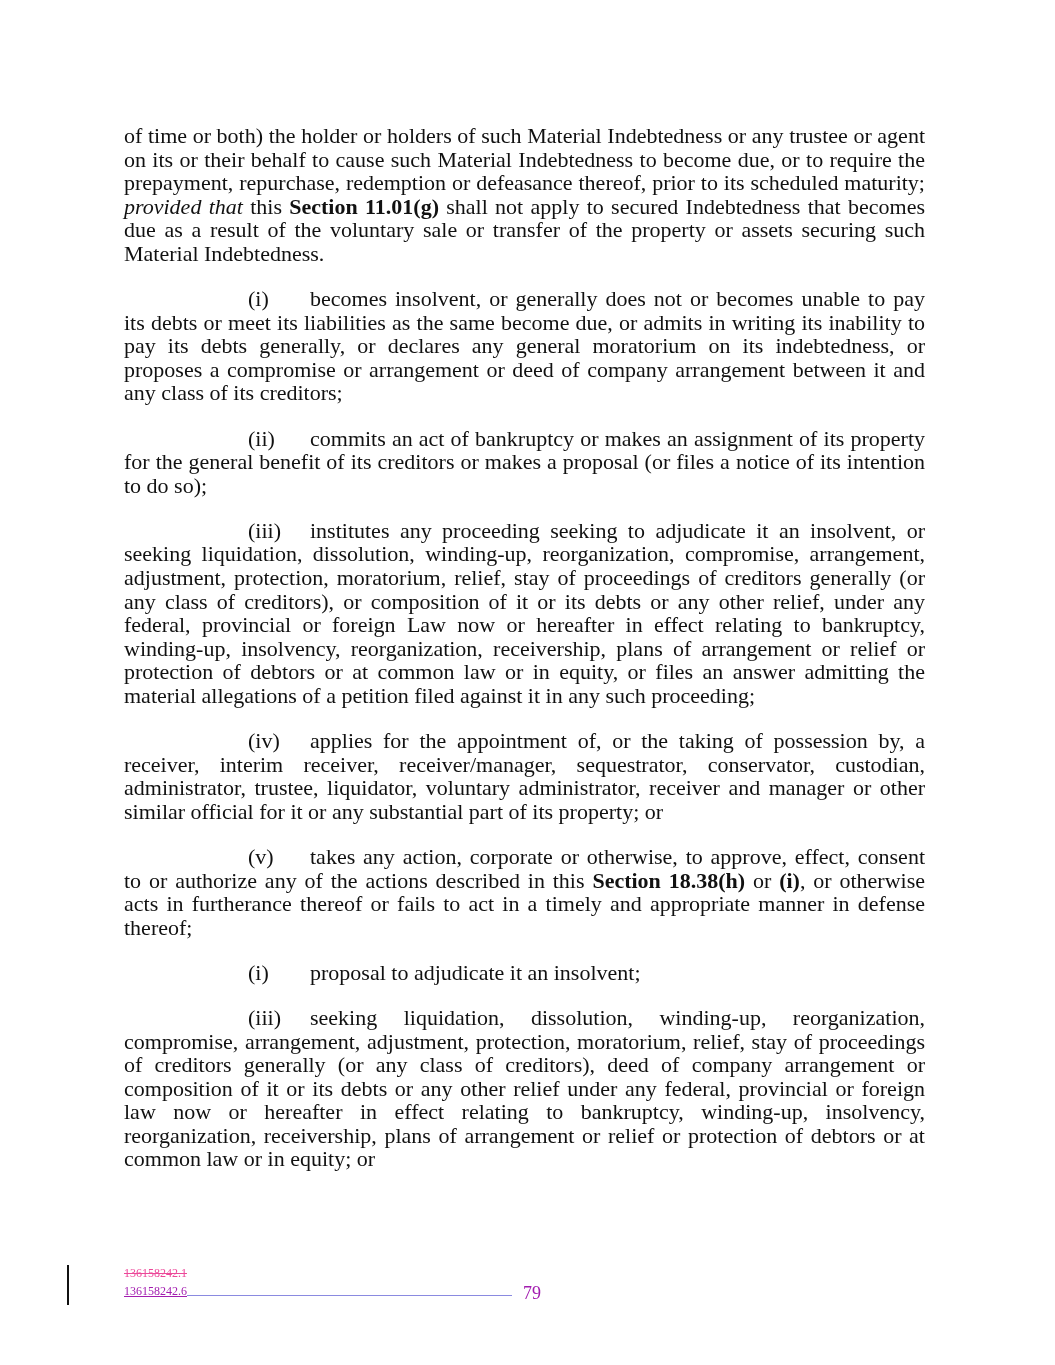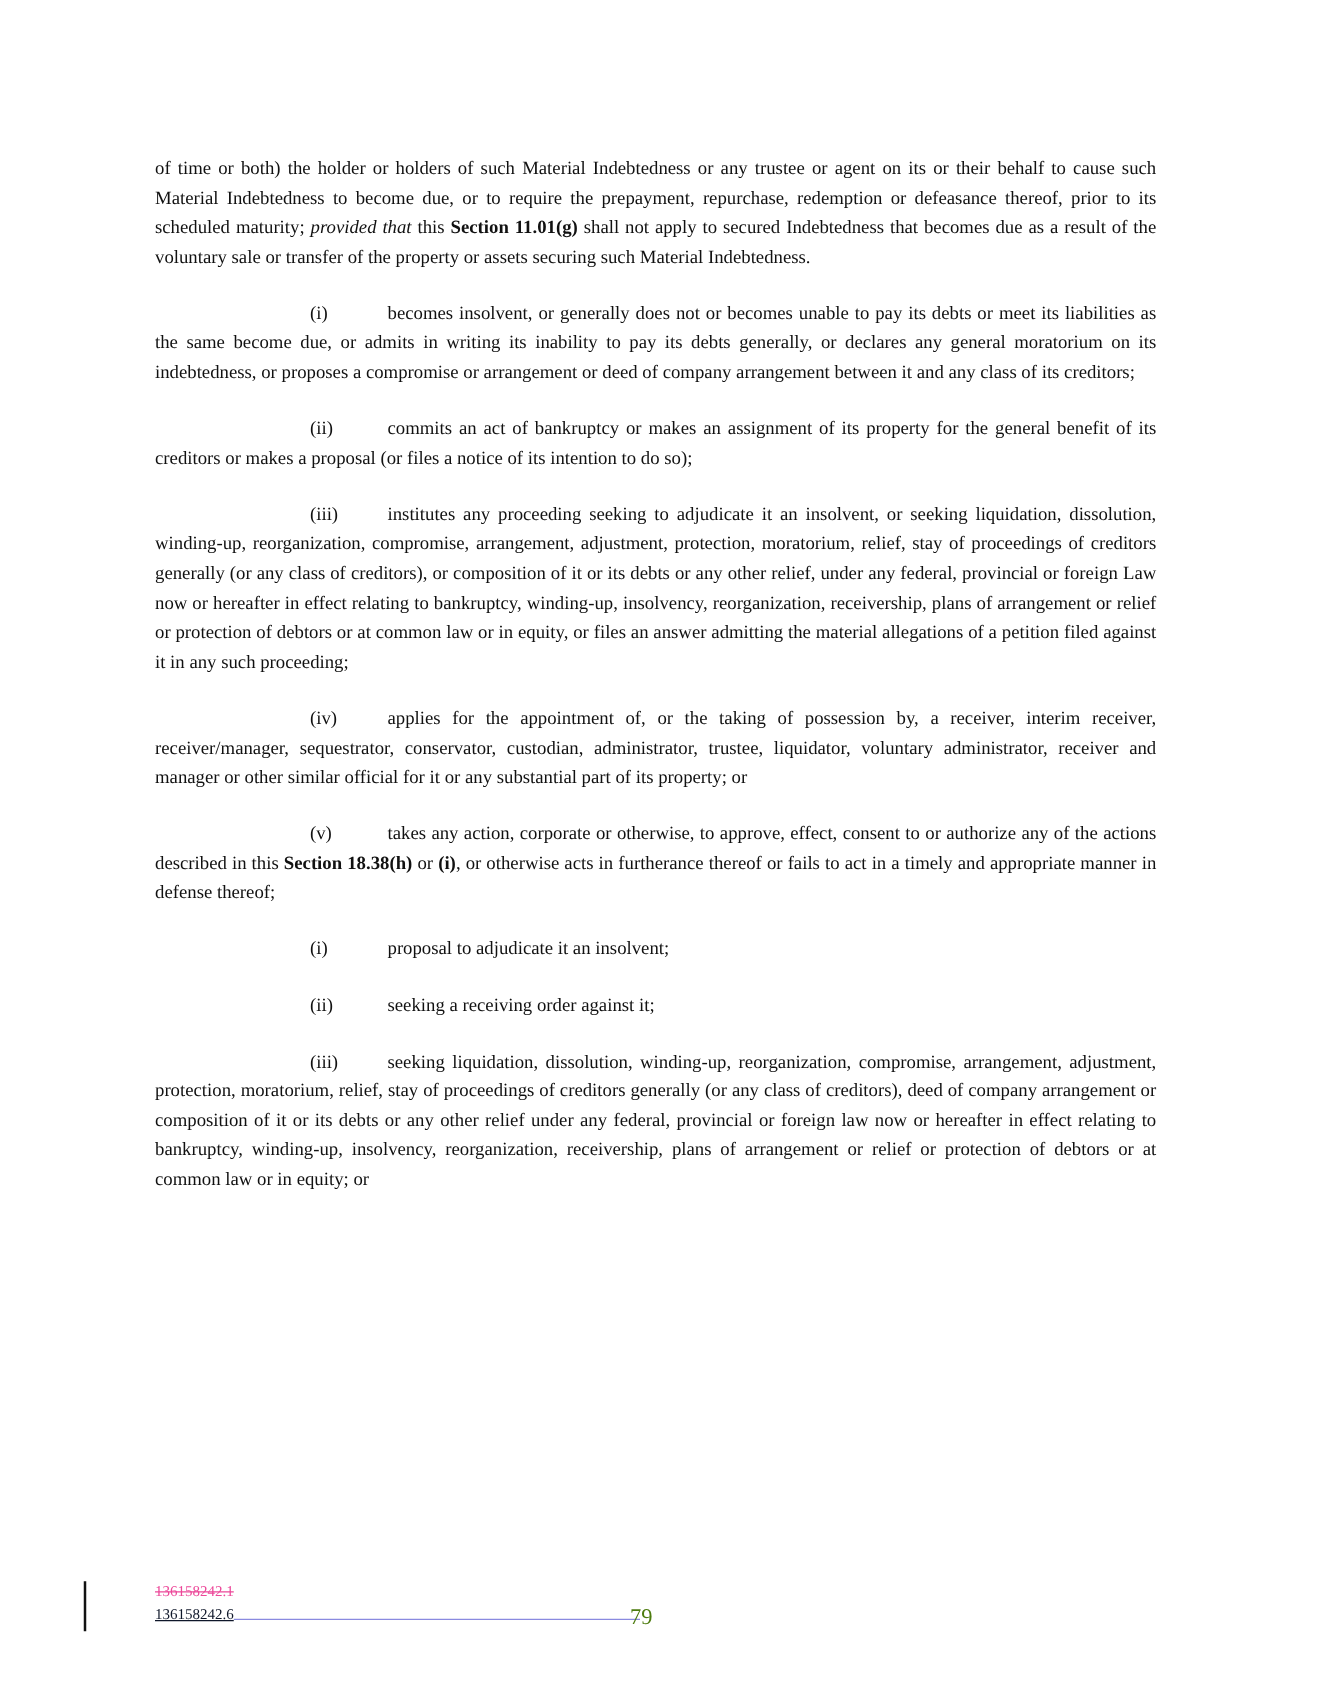--- a/index.html
+++ b/index.html
@@ -1,37 +1,37 @@
 <!DOCTYPE html>
 <html><head>
 <meta charset="utf-8">
 <style>
   html, body { margin: 0; padding: 0; background: #ffffff; }
   body { width: 1055px; height: 1365px; position: relative; overflow: hidden;
          font-family: "Liberation Serif", serif; color: #111; }
   .page { position: absolute; left: 124px; top: 124px; width: 801px;
-          font-size: 15px; line-height: 23.6px; }
+          font-size: 22px; line-height: 23.6px; }
   .para { margin: 0 0 21.5px 0; text-align: justify; }
   .l1 { padding-left: 62px; }
   .l1 .lbl { display: inline-block; width: 62px; }
   .l2 { text-indent: 124px; margin-top: 16px; }
   .l2 .lbl { display: inline-block; width: 62px; text-indent: 0; }
   .l2nl { padding-left: 124px; }
   .l2nl .lbl { display: inline-block; width: 62px; }
   .l1i { text-indent: 62px; }
   .l1i .lbl { display: inline-block; width: 62px; text-indent: 0; }
   b { font-weight: bold; }
   i { font-style: italic; }
   .footer { position: absolute; left: 124px; top: 1266px; font-size: 12px;
             font-family: "Liberation Serif", serif; }
   .old-id { color: #ec4899; text-decoration: line-through; display: block; height: 18px; }
-  .new-id { color: #0f172a; text-decoration: underline; display: inline-block; }
+  .new-id { color: #a21caf; text-decoration: underline; display: inline-block; }
   .new-line { display: flex; align-items: flex-end; }
   .uline { display: inline-block; width: 325px; border-bottom: 1px solid #8a8ae0; height: 0; margin-bottom: 3px; }
-  .pagenum { position: absolute; left: 504px; top: 1283px; font-size: 18px; color: #4d7c0f;
+  .pagenum { position: absolute; left: 523px; top: 1283px; font-size: 18px; color: #a21caf;
              font-family: "Liberation Serif", serif; }
   .changebar { position: absolute; left: 67px; top: 1265px; width: 2px; height: 40px; background: #111; }
 </style>
 </head>
 <body>
 
 <div class="page">
 
   <p class="para"><span>of time or both) the holder or holders of such Material Indebtedness or any trustee or agent on its or their behalf to cause such Material Indebtedness to become due, or to require the prepayment, repurchase, redemption or defeasance thereof, prior to its scheduled maturity; </span><i>provided that</i><span> this </span><b>Section 11.01(g)</b><span> shall not apply to secured Indebtedness that becomes due as a result of the voluntary sale or transfer of the property or assets securing such Material Indebtedness.</span></p>
 
@@ -42,21 +42,20 @@
 
   <p class="para l2"><span class="lbl">(iii)</span><span>institutes any proceeding seeking to adjudicate it an insolvent, or seeking liquidation, dissolution, winding-up, reorganization, compromise, arrangement, adjustment, protection, moratorium, relief, stay of proceedings of creditors generally (or any class of creditors), or composition of it or its debts or any other relief, under any federal, provincial or foreign Law now or hereafter in effect relating to bankruptcy, winding-up, insolvency, reorganization, receivership, plans of arrangement or relief or protection of debtors or at common law or in equity, or files an answer admitting the material allegations of a petition filed against it in any such proceeding;</span></p>
 
   <p class="para l2"><span class="lbl">(iv)</span><span>applies for the appointment of, or the taking of possession by, a receiver, interim receiver, receiver/manager, sequestrator, conservator, custodian, administrator, trustee, liquidator, voluntary administrator, receiver and manager or other similar official for it or any substantial part of its property; or</span></p>
 
   <p class="para l2"><span class="lbl">(v)</span><span>takes any action, corporate or otherwise, to approve, effect, consent to or authorize any of the actions described in this </span><b>Section 18.38(h)</b><span> or </span><b>(i)</b><span>, or otherwise acts in furtherance thereof or fails to act in a timely and appropriate manner in defense thereof;</span></p>
 
 
   <p class="para l2nl"><span class="lbl">(i)</span><span>proposal to adjudicate it an insolvent;</span></p>
 
-  <p class="para l2nl"><span class="lbl">(ii)</span><span>seeking a receiving order against it;</span></p>
 
   <p class="para l2"><span class="lbl">(iii)</span><span>seeking liquidation, dissolution, winding-up, reorganization, compromise, arrangement, adjustment, protection, moratorium, relief, stay of proceedings of creditors generally (or any class of creditors), deed of company arrangement or composition of it or its debts or any other relief under any federal, provincial or foreign law now or hereafter in effect relating to bankruptcy, winding-up, insolvency, reorganization, receivership, plans of arrangement or relief or protection of debtors or at common law or in equity; or</span></p>
 
 </div>
 
 <div class="changebar"></div>
 
 <div class="footer">
   <span class="old-id">136158242.1</span>
   <div class="new-line">

